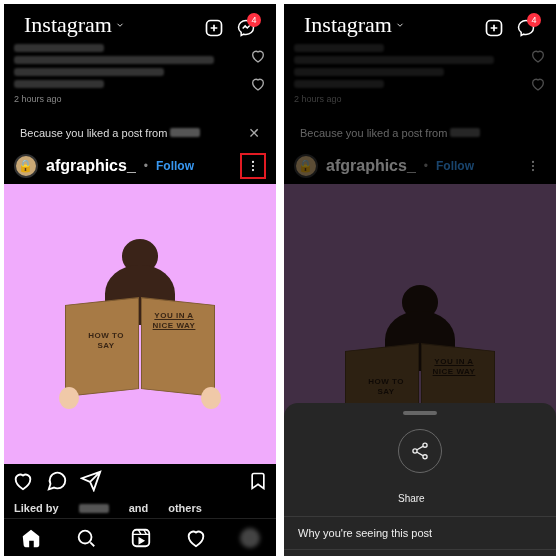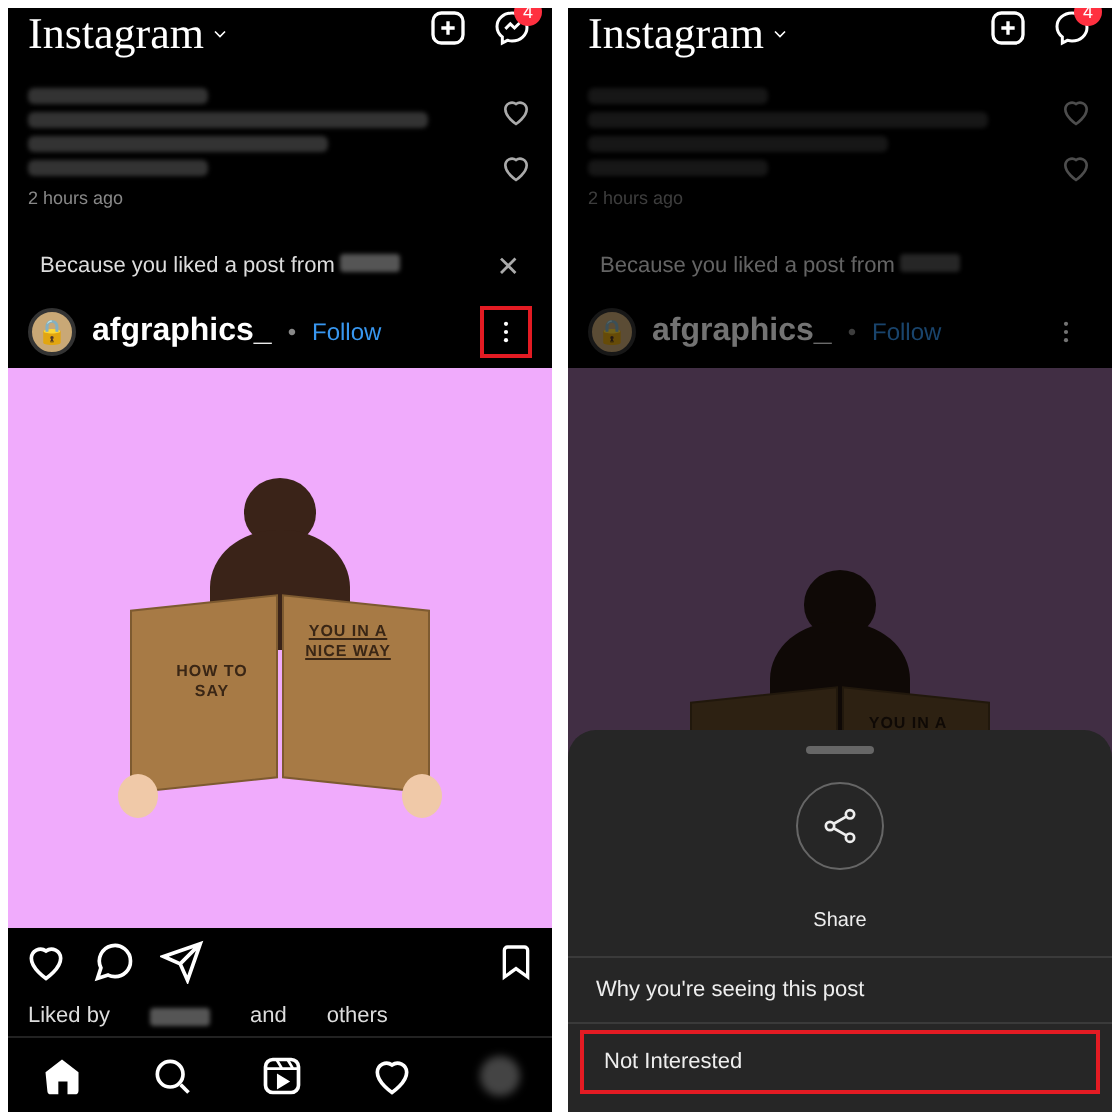--- a/index.html
+++ b/index.html
@@ -1,66 +1,66 @@
 <!DOCTYPE html>
 <html><head>
 <meta charset="utf-8">
 <style>
   * { margin: 0; padding: 0; box-sizing: border-box; }
   body { background: #222; width: 560px; height: 560px; display: flex; font-family: -apple-system, "Helvetica Neue", Arial, sans-serif; }
   .col { width: 280px; height: 560px; background: #000; position: relative; overflow: hidden; border: 4px solid #fff; display: flex; flex-direction: column; }
   .col.right { filter: none; }
-  .topbar { height: 34px; display: flex; align-items: flex-start; justify-content: space-between; padding: 0 10px; color: #fff; }
+  .topbar { height: 34px; display: flex; align-items: flex-end; justify-content: space-between; padding: 0 20px; color: #fff; }
   .logo { font-family: "Brush Script MT", cursive; font-size: 22px; font-weight: 500; display: flex; align-items: center; gap: 3px; }
   .top-icons { display: flex; gap: 12px; align-items: center; }
   .icon { width: 20px; height: 20px; display: inline-flex; align-items: center; justify-content: center; }
   .msgwrap { position: relative; }
   .badge { position: absolute; top: -5px; right: -5px; background: #ff3040; color: #fff; border-radius: 50%; width: 14px; height: 14px; font-size: 9px; display: flex; align-items: center; justify-content: center; }
   .prevpost { height: 80px; padding: 6px 10px; color: #666; font-size: 10px; position: relative; }
   .blurtext { width: 150px; height: 8px; background: #333; border-radius: 3px; margin-bottom: 4px; filter: blur(1px); }
   .blurtext.short { width: 90px; }
   .blurtext.med { width: 200px; }
   .hearts { position: absolute; right: 10px; top: 10px; display:flex; flex-direction:column; gap: 12px; color:#aaa;}
   .ts { font-size: 9px; color: #888; margin-top: 6px; }
   .because { height: 30px; display: flex; align-items: center; justify-content: space-between; padding: 0 16px; font-size: 11px; color: #ddd; }
   .because .x { font-size: 14px; color: #aaa; }
   .postheader { height: 36px; display: flex; align-items: center; padding: 0 10px; gap: 8px; }
   .avatar { width: 24px; height: 24px; border-radius: 50%; background: #c9a876; border: 2px solid #333; display:flex; align-items:center; justify-content:center; font-size:12px; }
   .uname { color: #fff; font-size: 16px; font-weight: 600; }
-  .follow { color: #3897f0; font-size: 12px; font-weight: 400; }
+  .follow { color: #3897f0; font-size: 12px; font-weight: 700; }
   .dot { color: #888; font-size:12px; }
   .more { margin-left: auto; padding: 4px; border: 2px solid transparent; }
   .more.hl { border: 2px solid #e31b23; }
   .postimg { width: 100%; flex: 1; background: #f0abfc; position: relative; display:flex; align-items:center; justify-content:center; overflow: hidden; }
   .illus { position: relative; width: 170px; height: 170px; }
   .bun { position:absolute; top:0; left:50%; transform:translateX(-50%); width:36px; height:34px; background:#3a2318; border-radius:50% 50% 48% 48%; }
   .head { position:absolute; top:26px; left:50%; transform:translateX(-50%); width:70px; height:60px; background:#3a2318; border-radius:48% 48% 40% 40%; }
   .book { position:absolute; top:62px; left:50%; transform:translateX(-50%); width:150px; height:92px; perspective:200px; }
   .page { position:absolute; width:74px; height:92px; background:#a77a45; top:0; border:1px solid #7d5a30; }
   .page.l { left:0; transform:skewY(-6deg); border-radius: 0 0 0 6px; }
   .page.r { right:0; transform:skewY(6deg); border-radius: 0 0 6px 0; }
   .booktxt { position:absolute; font-size:8px; font-weight:700; color:#3a2615; letter-spacing:0.5px; text-align:center; line-height:1.3; }
   .booktxt.l { left:16px; top:30px; width:50px; }
   .booktxt.r { right:16px; top:10px; width:50px;text-decoration:underline; }
   .hand { position:absolute; width:20px; height:22px; background:#f0c9a8; border-radius:50%; top:86px; }
   .hand.l { left:-6px; } .hand.r { right:-6px; }
   .actions { height: 34px; display: flex; align-items: center; padding: 0 8px; gap: 12px; }
   .actions .spacer { flex: 1; }
-  .liked { padding: 0 10px; font-size: 11px; color: #ddd; display:flex; align-items:center; gap:20px; height:20px; }
+  .liked { padding: 0 10px; font-size: 11px; color: #ddd; display:flex; align-items:center; gap:20px; height:20px;font-weight:bold; }
   .blursm { width:30px; height:9px; background:#555; border-radius:2px; filter: blur(1px); display:inline-block; }
   .tabbar { height: 38px; display: flex; align-items: center; justify-content: space-around; border-top:1px solid #222; }
   .tabbar .prof { width: 20px; height:20px; border-radius:50%; background:#444; filter: blur(2px); }
 
   
   .dim { position: absolute; inset: 34px 0 0 0; background: rgba(0,0,0,0.55); pointer-events:none; }
   .rbody { flex:1; display:flex; flex-direction:column; }
   .sheet { position: absolute; bottom: 0; left: 0; right: 0; background: #262626; border-top-left-radius: 14px; border-top-right-radius: 14px; padding: 8px 0 6px 0; }
   .grab { width: 34px; height: 4px; background: #666; border-radius: 2px; margin: 0 auto 10px auto; }
   .sheetrow { display:flex; justify-content:space-around; padding: 4px 10px 12px 10px; }
-  .sheetbtn { display:flex; flex-direction:column; align-items:center; gap:20px; font-size: 10px; color:#eee; }
+  .sheetbtn { display:flex; flex-direction:column; gap:20px; font-size: 10px; color:#eee; }
   .sheetbtn .circ { width: 44px; height:44px; border: 1px solid #666; border-radius:50%; display:flex; align-items:center; justify-content:center; color:#eee; }
   .sheetbtn.report { color:#ed4956; }
   .sheetbtn.report .circ { border-color:#ed4956; color:#ed4956; }
   .sheetdiv { height:1px; background:#3a3a3a; margin: 0; }
   .sheetitem { padding: 10px 14px; font-size: 11px; color:#eee; }
   .sheetitem.hl { border: 2px solid #e31b23; margin: 3px 6px; padding: 8px 10px; }
   svg { display:block; }
 </style>
 </head>
 <body>
@@ -273,15 +273,14 @@
               <circle cx="18" cy="19" r="2.5" stroke="#eee" stroke-width="1.6" fill="none"></circle>
               <path d="M8.5 10.5l7-4M8.5 13.5l7 4" stroke="#eee" stroke-width="1.6"></path>
             </svg>
           </div>
         <span>Share</span>
       </div>
     </div>
     <div class="sheetdiv"></div>
     <div class="sheetitem">Why you're seeing this post</div>
     <div class="sheetdiv"></div>
-    <div class="sheetitem hl">Not Interested</div>
   </div>
 </div>
 
 </body></html>

